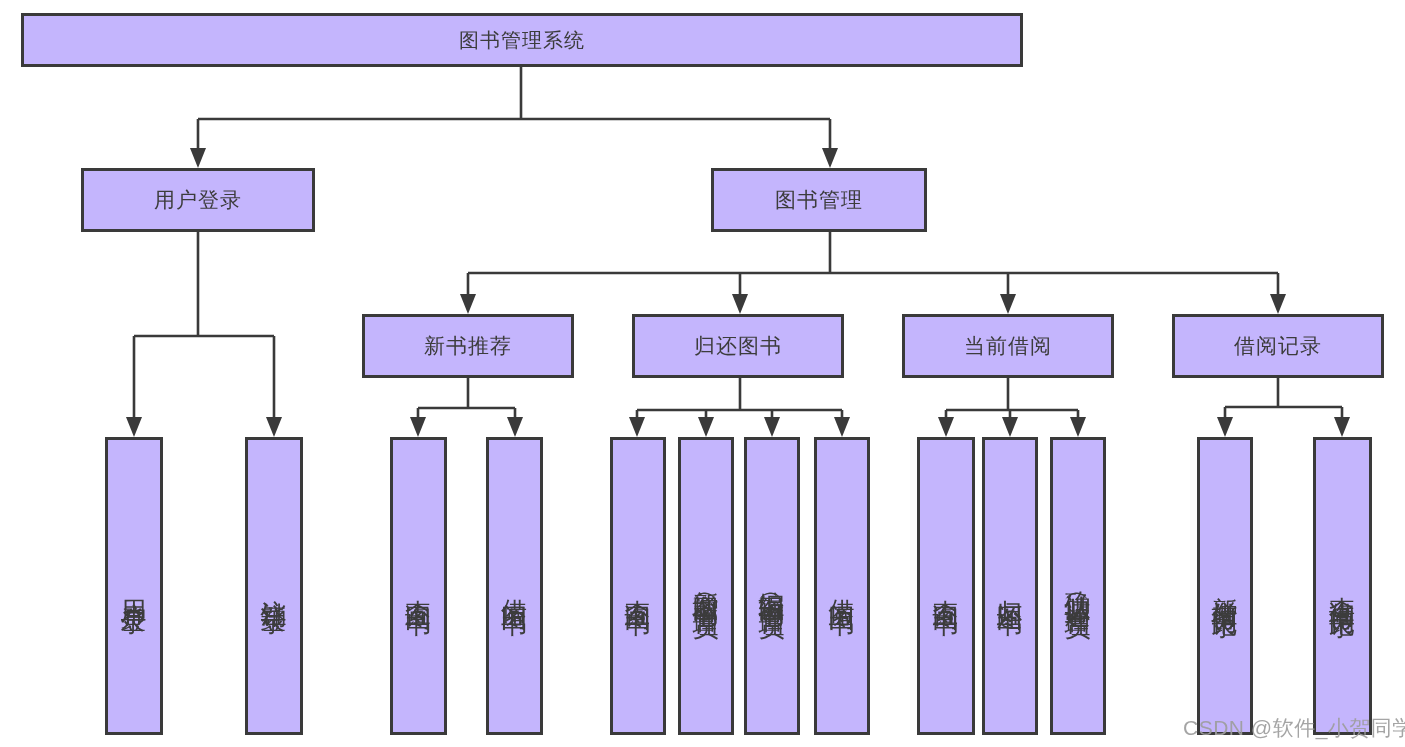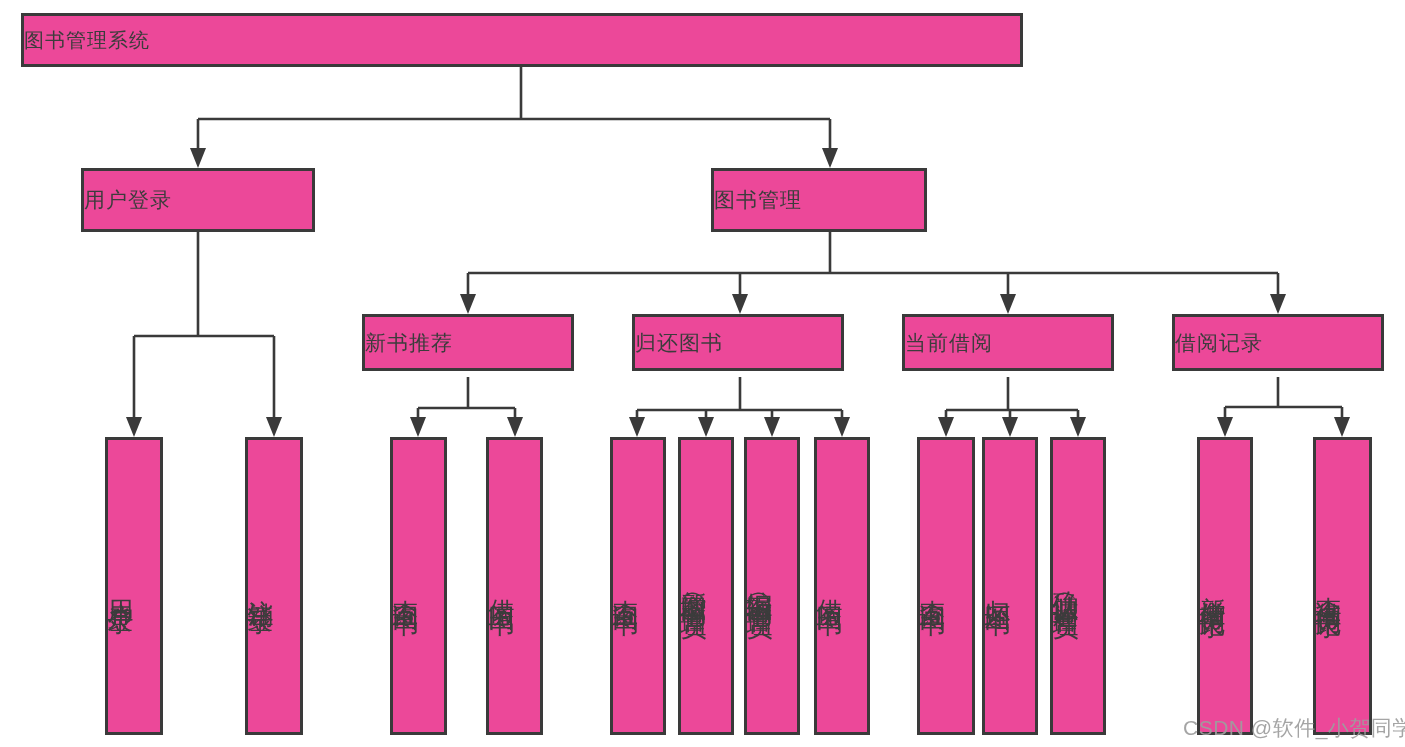--- a/index.html
+++ b/index.html
@@ -14,29 +14,29 @@
     font-family:"Liberation Sans","DejaVu Sans",sans-serif;
     width:1405px;height:747px;position:relative;overflow:hidden;
     color:var(--text);
   }
   .canvas{position:absolute;left:0;top:0;width:1405px;height:747px;}
   svg.connectors{position:absolute;left:0;top:0;pointer-events:none;}
   svg.connectors path{stroke:var(--line);stroke-width:2.6;fill:none;}
   svg.connectors polygon{fill:var(--line);stroke:none;}
 
   .box{
-    position:absolute;background:#ec4899;border:3px solid var(--line);
-    display:flex;align-items:center;justify-content:flex-start;
+    position:absolute;background:#c4b5fd;border:3px solid var(--line);
+    display:flex;align-items:center;justify-content:center;
     color:var(--text);z-index:2;
   }
   .root-box{left:21px;top:13px;width:1002px;height:54px;font-size:20px;letter-spacing:1px;}
   .lvl2{height:64px;font-size:21px;letter-spacing:1px;}
   .b-user-login{left:81px;top:168px;width:234px;}
   .b-book-mgmt{left:711px;top:168px;width:216px;}
-  .lvl3{top:314px;width:212px;height:57px;font-size:21px;letter-spacing:1px;}
+  .lvl3{top:314px;width:212px;height:64px;font-size:21px;letter-spacing:1px;}
   .b-new-book{left:362px;}
   .b-borrowing{left:632px;}
   .b-current{left:902px;}
   .b-records{left:1172px;}
 
   .leaf{top:437px;height:298px;width:57px;}
   .leaf span{
     writing-mode:vertical-rl;text-orientation:mixed;
     font-size:26px;letter-spacing:3.5px;line-height:1;
     white-space:nowrap;

